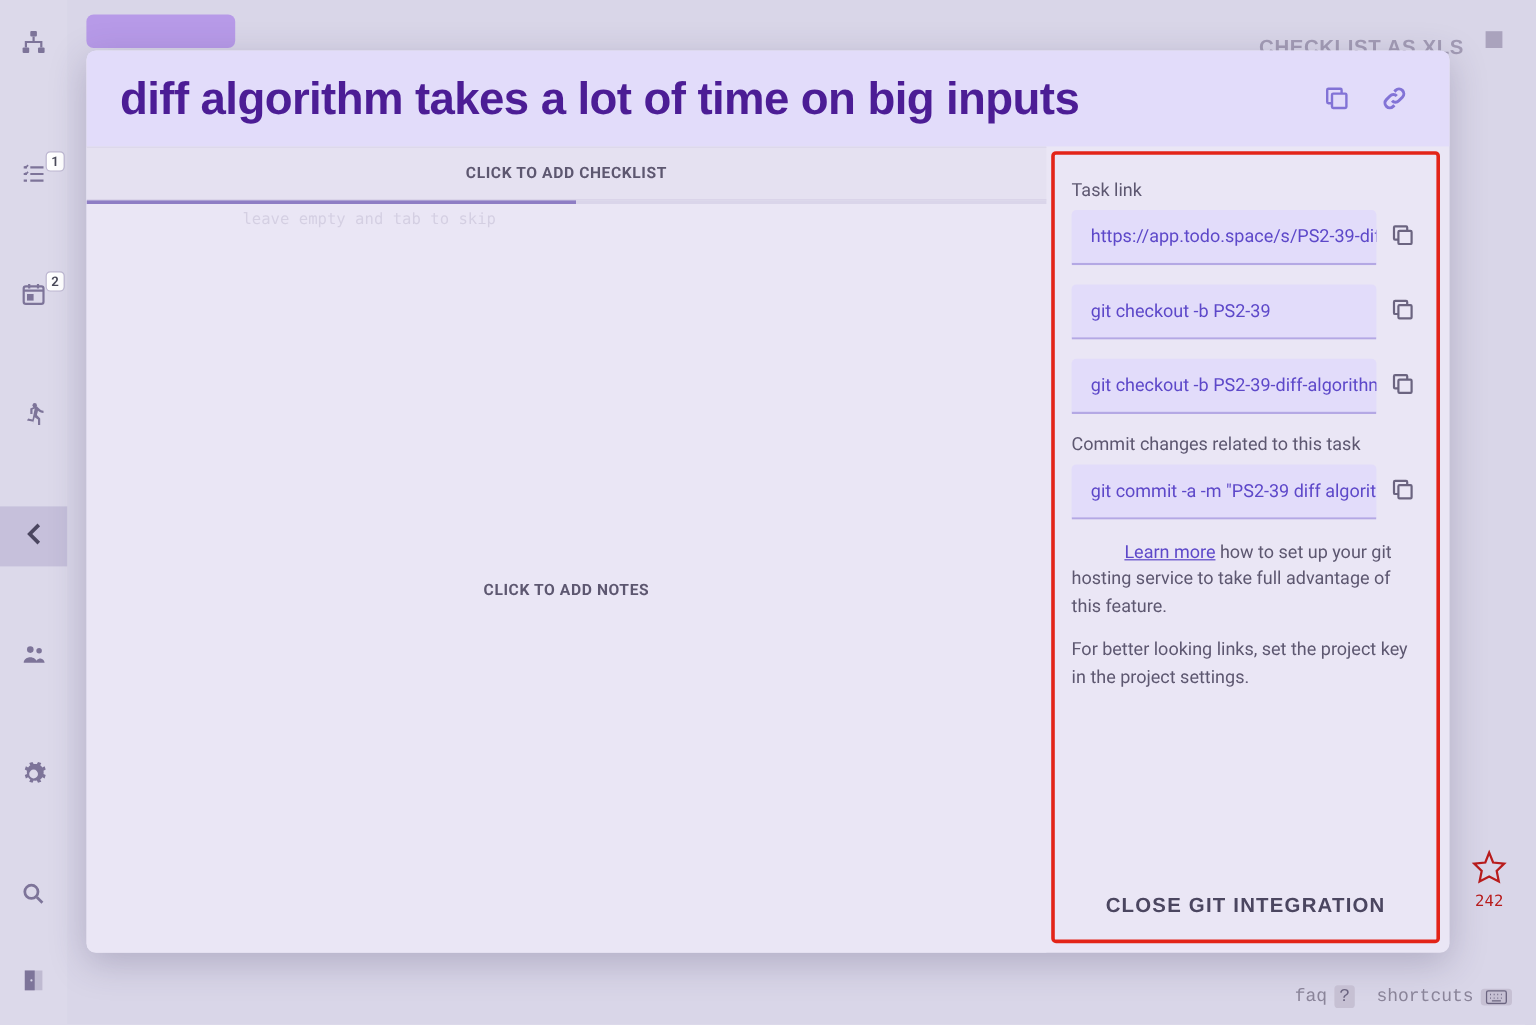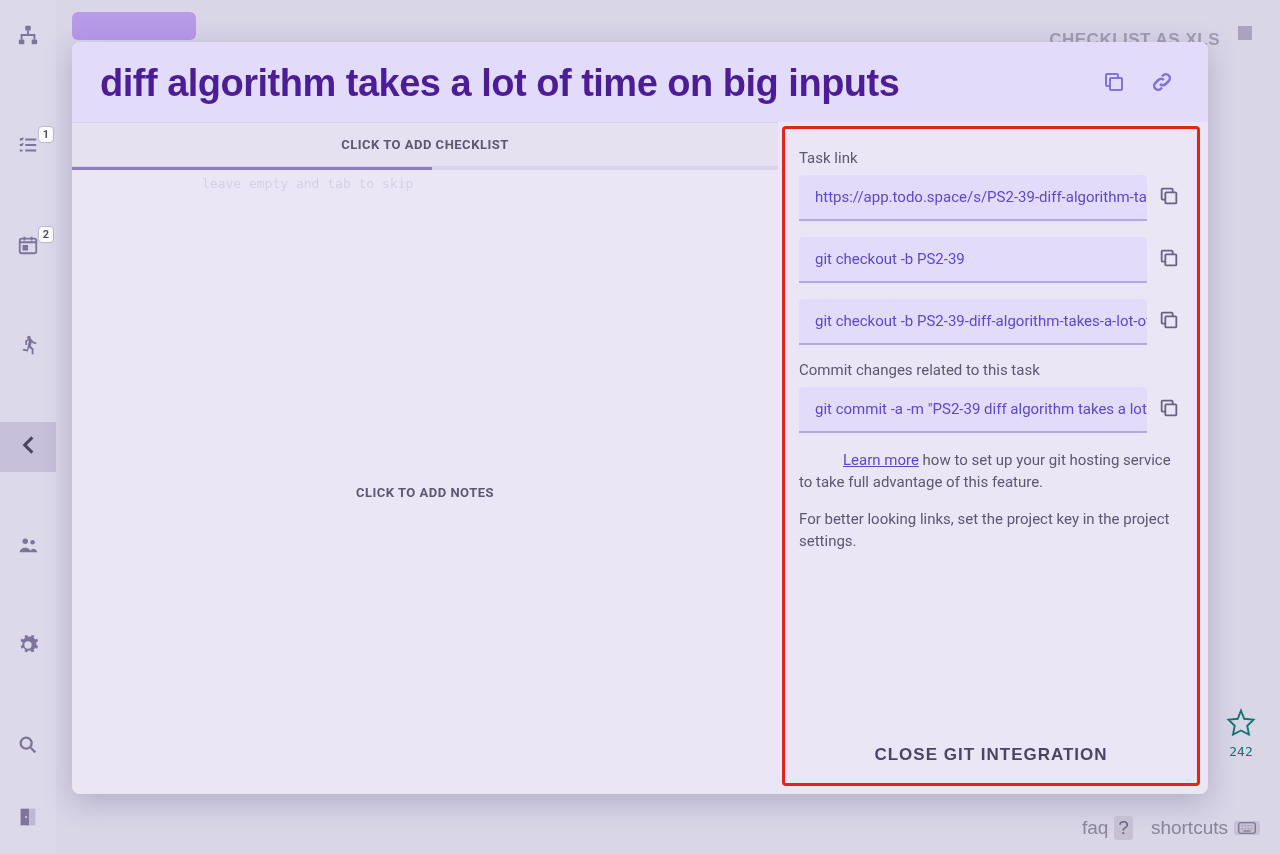--- a/index.html
+++ b/index.html
@@ -152,21 +152,21 @@
   display: flex;
   align-items: center;
   justify-content: center;
   font-size: 13px;
   font-weight: 700;
   letter-spacing: 0.5px;
   color: #5d5770;
   cursor: pointer;
 }
 .right-col {
-  width: 418px;
+  width: 324px;
   border: 3px solid #e32418;
   border-radius: 4px;
   margin: 4px 8px 8px 4px;
   padding: 20px 14px 12px 14px;
   display: flex;
   flex-direction: column;
   background: #eae6f5;
 }
 .field-group { margin-bottom: 16px; }
 .field-label {
@@ -221,42 +221,42 @@
   padding: 10px 0 6px;
   cursor: pointer;
 }
 .footer-right {
   position: absolute;
   right: 20px;
   bottom: 14px;
   display: flex;
   gap: 18px;
   align-items: center;
-  font-family: Liberation Sans, sans-serif;
-  font-size: 19px;
+  font-family: Liberation Mono, monospace;
+  font-size: 15px;
   color: #8a8499;
 }
 .footer-item { display: flex; gap: 6px; align-items: center; }
 .kbd-box {
   background: #c6c0d3;
   border-radius: 3px;
   padding: 1px 4px;
   color: #6b6480;
   display: inline-flex;
   align-items: center;
   justify-content: center;
 }
 .star-num {
   position: absolute;
   right: 24px;
   top: 708px;
   display: flex;
   flex-direction: column;
   align-items: center;
-  color: #0f766e;
+  color: #b91c1c;
 }
 .star-num .n {
   font-family: Menlo, monospace;
   font-size: 13px;
   margin-top: 2px;
 }
 </style>
 </head>
 <body>
 

